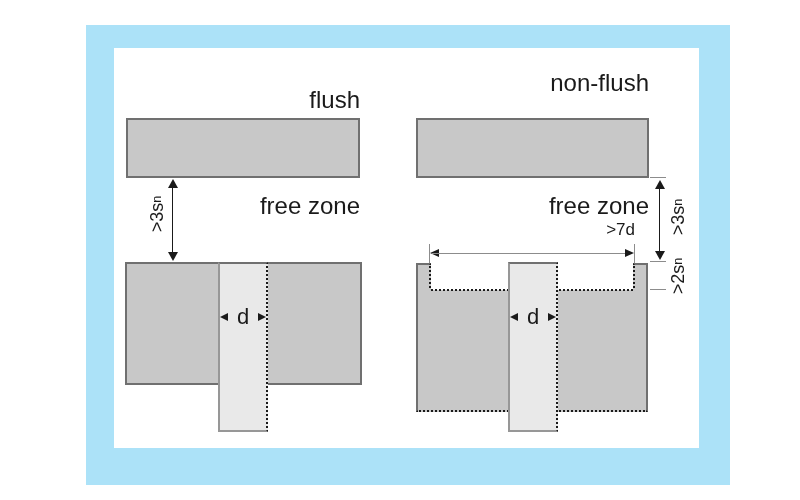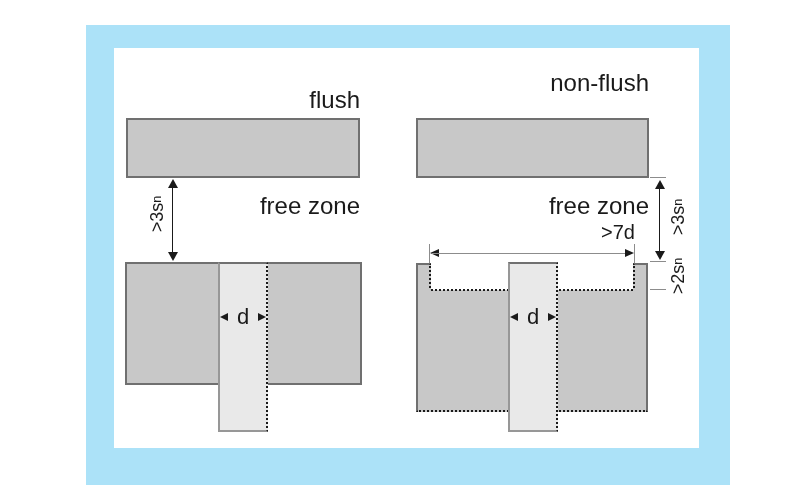--- a/index.html
+++ b/index.html
@@ -16,21 +16,21 @@
   .stage{position:relative;width:800px;height:500px;background:#fff;overflow:hidden;}
   .frame{position:absolute;left:86px;top:25px;width:644px;height:460px;box-sizing:border-box;
          border-style:solid;border-color:var(--frame);border-width:23px 31px 37px 28px;background:#fff;}
   .metal{position:absolute;background:var(--metal_fill);border:2px solid var(--metal_border);box-sizing:border-box;}
   .sensor{position:absolute;background:var(--sensor_fill);box-sizing:border-box;
           border-top:2px solid var(--metal_border);
           border-left:2px solid var(--sensor_border);
           border-bottom:2px solid var(--sensor_border);
           border-right:2px dotted var(--line);}
   .label{position:absolute;font-size:24px;text-align:right;white-space:nowrap;line-height:1.1;}
-  .small{font-size:20px;}
+  .small{font-size:17px;}
   .vlabel{position:absolute;width:56px;height:20px;font-size:18px;display:flex;align-items:center;
           justify-content:center;transform:rotate(-90deg);white-space:nowrap;}
   sub{font-size:70%;}
   
   .varrow{position:absolute;width:11px;}
   .varrow .shaft{position:absolute;left:4.75px;top:3px;bottom:3px;width:1.5px;background:var(--line);}
   .tri-up{position:absolute;top:0;left:0.5px;width:0;height:0;
           border-left:5px solid transparent;border-right:5px solid transparent;border-bottom:9px solid var(--line);}
   .tri-down{position:absolute;bottom:0;left:0.5px;width:0;height:0;
           border-left:5px solid transparent;border-right:5px solid transparent;border-top:9px solid var(--line);}

